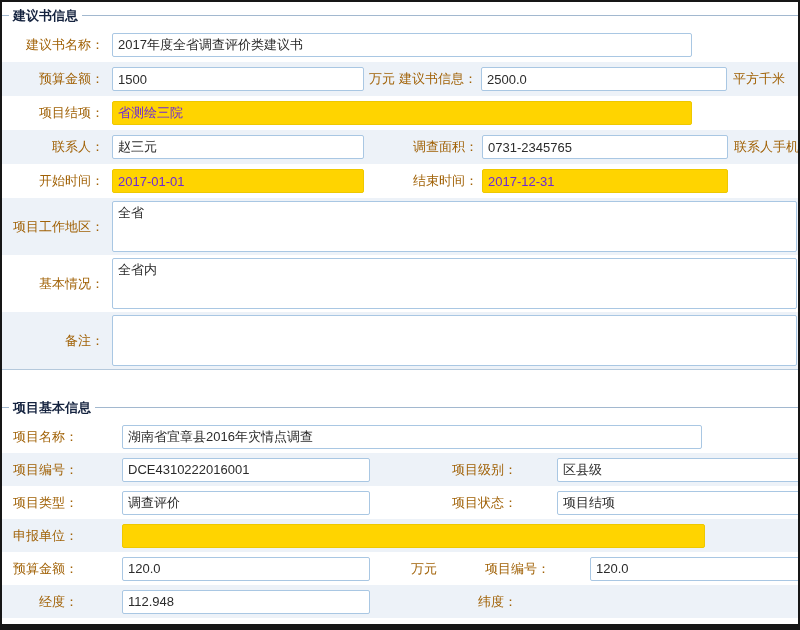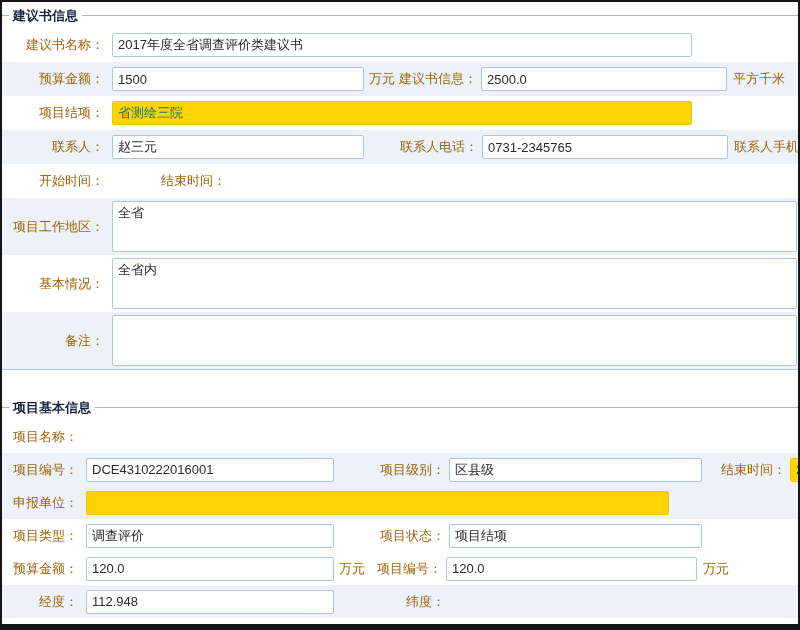--- a/index.html
+++ b/index.html
@@ -19,32 +19,32 @@
     padding:0 4px; font-size:13px; font-weight:bold; color:#15233f;
   }
   .fieldset-1 { border-bottom:1px solid #b5c9dc; }
   .sec-gap { height:24px; background:#fff; }
   .row {
     display:flex; align-items:center; height:34px;
     white-space:nowrap; overflow:hidden; background:#fff;
   }
   .row.alt { background:#edf2f8; }
   .row.tall { height:57px; }
-  .s2 .row { height:33px; }
+  .s2 .row { height:33px;gap:36px; }
   .lbl, .midlbl, .unit { font-size:13px; color:#a16207; flex:none; }
   .lbl { width:102px; text-align:right; margin-right:8px; }
   .s2 .lbl { width:76px; }
   .midlbl { text-align:right; margin-right:4px; }
   .txt {
     height:24px; border:1px solid #a9c7e3; border-radius:2px;
     background:#fff; color:#2b2b2b; font-size:13px; padding:0 5px;
     font-family:"Liberation Sans", sans-serif; flex:none; outline:none;
   }
   .yellow {
-    background:#ffd400; border-color:#eec800; color:#0f766e;
+    background:#ffd400; border-color:#eec800; color:#6d28d9;
   }
   .unit { margin-left:5px; }
   .unit.far { margin-left:6px; }
   textarea.area {
     width:685px; height:51px; resize:none; border:1px solid #a9c7e3;
     border-radius:2px; background:#fff; color:#2b2b2b; font-size:13px;
     padding:2px 5px; font-family:"Liberation Sans", sans-serif; flex:none; outline:none;
   }
   
   .w580{width:580px} .w583{width:583px} .w252{width:252px} .w248{width:248px}
@@ -76,28 +76,30 @@
     </div>
 
     <div class="row">
       <span class="lbl">项目结项：</span>
       <input class="txt yellow w580" value="省测绘三院" style="">
     </div>
 
     <div class="row alt">
       <span class="lbl">联系人：</span>
       <input class="txt w252" value="赵三元" style="">
-      <span class="midlbl ml114">联系人电话：</span>
+      <span class="midlbl ml114">调查面积：</span>
       <input class="txt w246" value="0731-2345765" style="">
       <span class="unit far">联系人手机</span>
     </div>
 
     <div class="row">
       <span class="lbl">开始时间：</span>
+      <input class="txt yellow w252" value="2017-01-01" style="">
       <span class="midlbl ml114">结束时间：</span>
+      <input class="txt yellow w246" value="2017-12-31" style="">
     </div>
 
     <div class="row alt tall">
       <span class="lbl">项目工作地区：</span>
       <textarea class="area" style="">全省</textarea>
     </div>
 
     <div class="row tall">
       <span class="lbl">基本情况：</span>
       <textarea class="area" style="">全省内</textarea>
@@ -111,41 +113,42 @@
 
   <div class="sec-gap"></div>
 
   <div class="s2">
     <div class="legend-row">
       <span class="legend">项目基本信息</span>
     </div>
 
     <div class="row">
       <span class="lbl">项目名称：</span>
+      <input class="txt w580" value="湖南省宜章县2016年灾情点调查" style="">
     </div>
 
     <div class="row alt">
       <span class="lbl">项目编号：</span>
       <input class="txt w248" value="DCE4310222016001" style="">
       <span class="midlbl ml111">项目级别：</span>
       <input class="txt w253" value="区县级" style="">
       <span class="midlbl ml84">结束时间：</span>
       <input class="txt yellow w60" value="2" style="">
     </div>
 
-    <div class="row alt">
-      <span class="lbl">申报单位：</span>
-      <input class="txt yellow w583" value="" style="">
-    </div>
-
     <div class="row">
       <span class="lbl">项目类型：</span>
       <input class="txt w248" value="调查评价" style="">
       <span class="midlbl ml111">项目状态：</span>
       <input class="txt w253" value="项目结项" style="">
+    </div>
+
+    <div class="row alt">
+      <span class="lbl">申报单位：</span>
+      <input class="txt yellow w583" value="" style="">
     </div>
 
     <div class="row">
       <span class="lbl">预算金额：</span>
       <input class="txt w248" value="120.0" style="">
       <span class="unit">万元</span>
       <span class="midlbl ml77">项目编号：</span>
       <input class="txt w251" value="120.0" style="">
       <span class="unit far">万元</span>
     </div>

